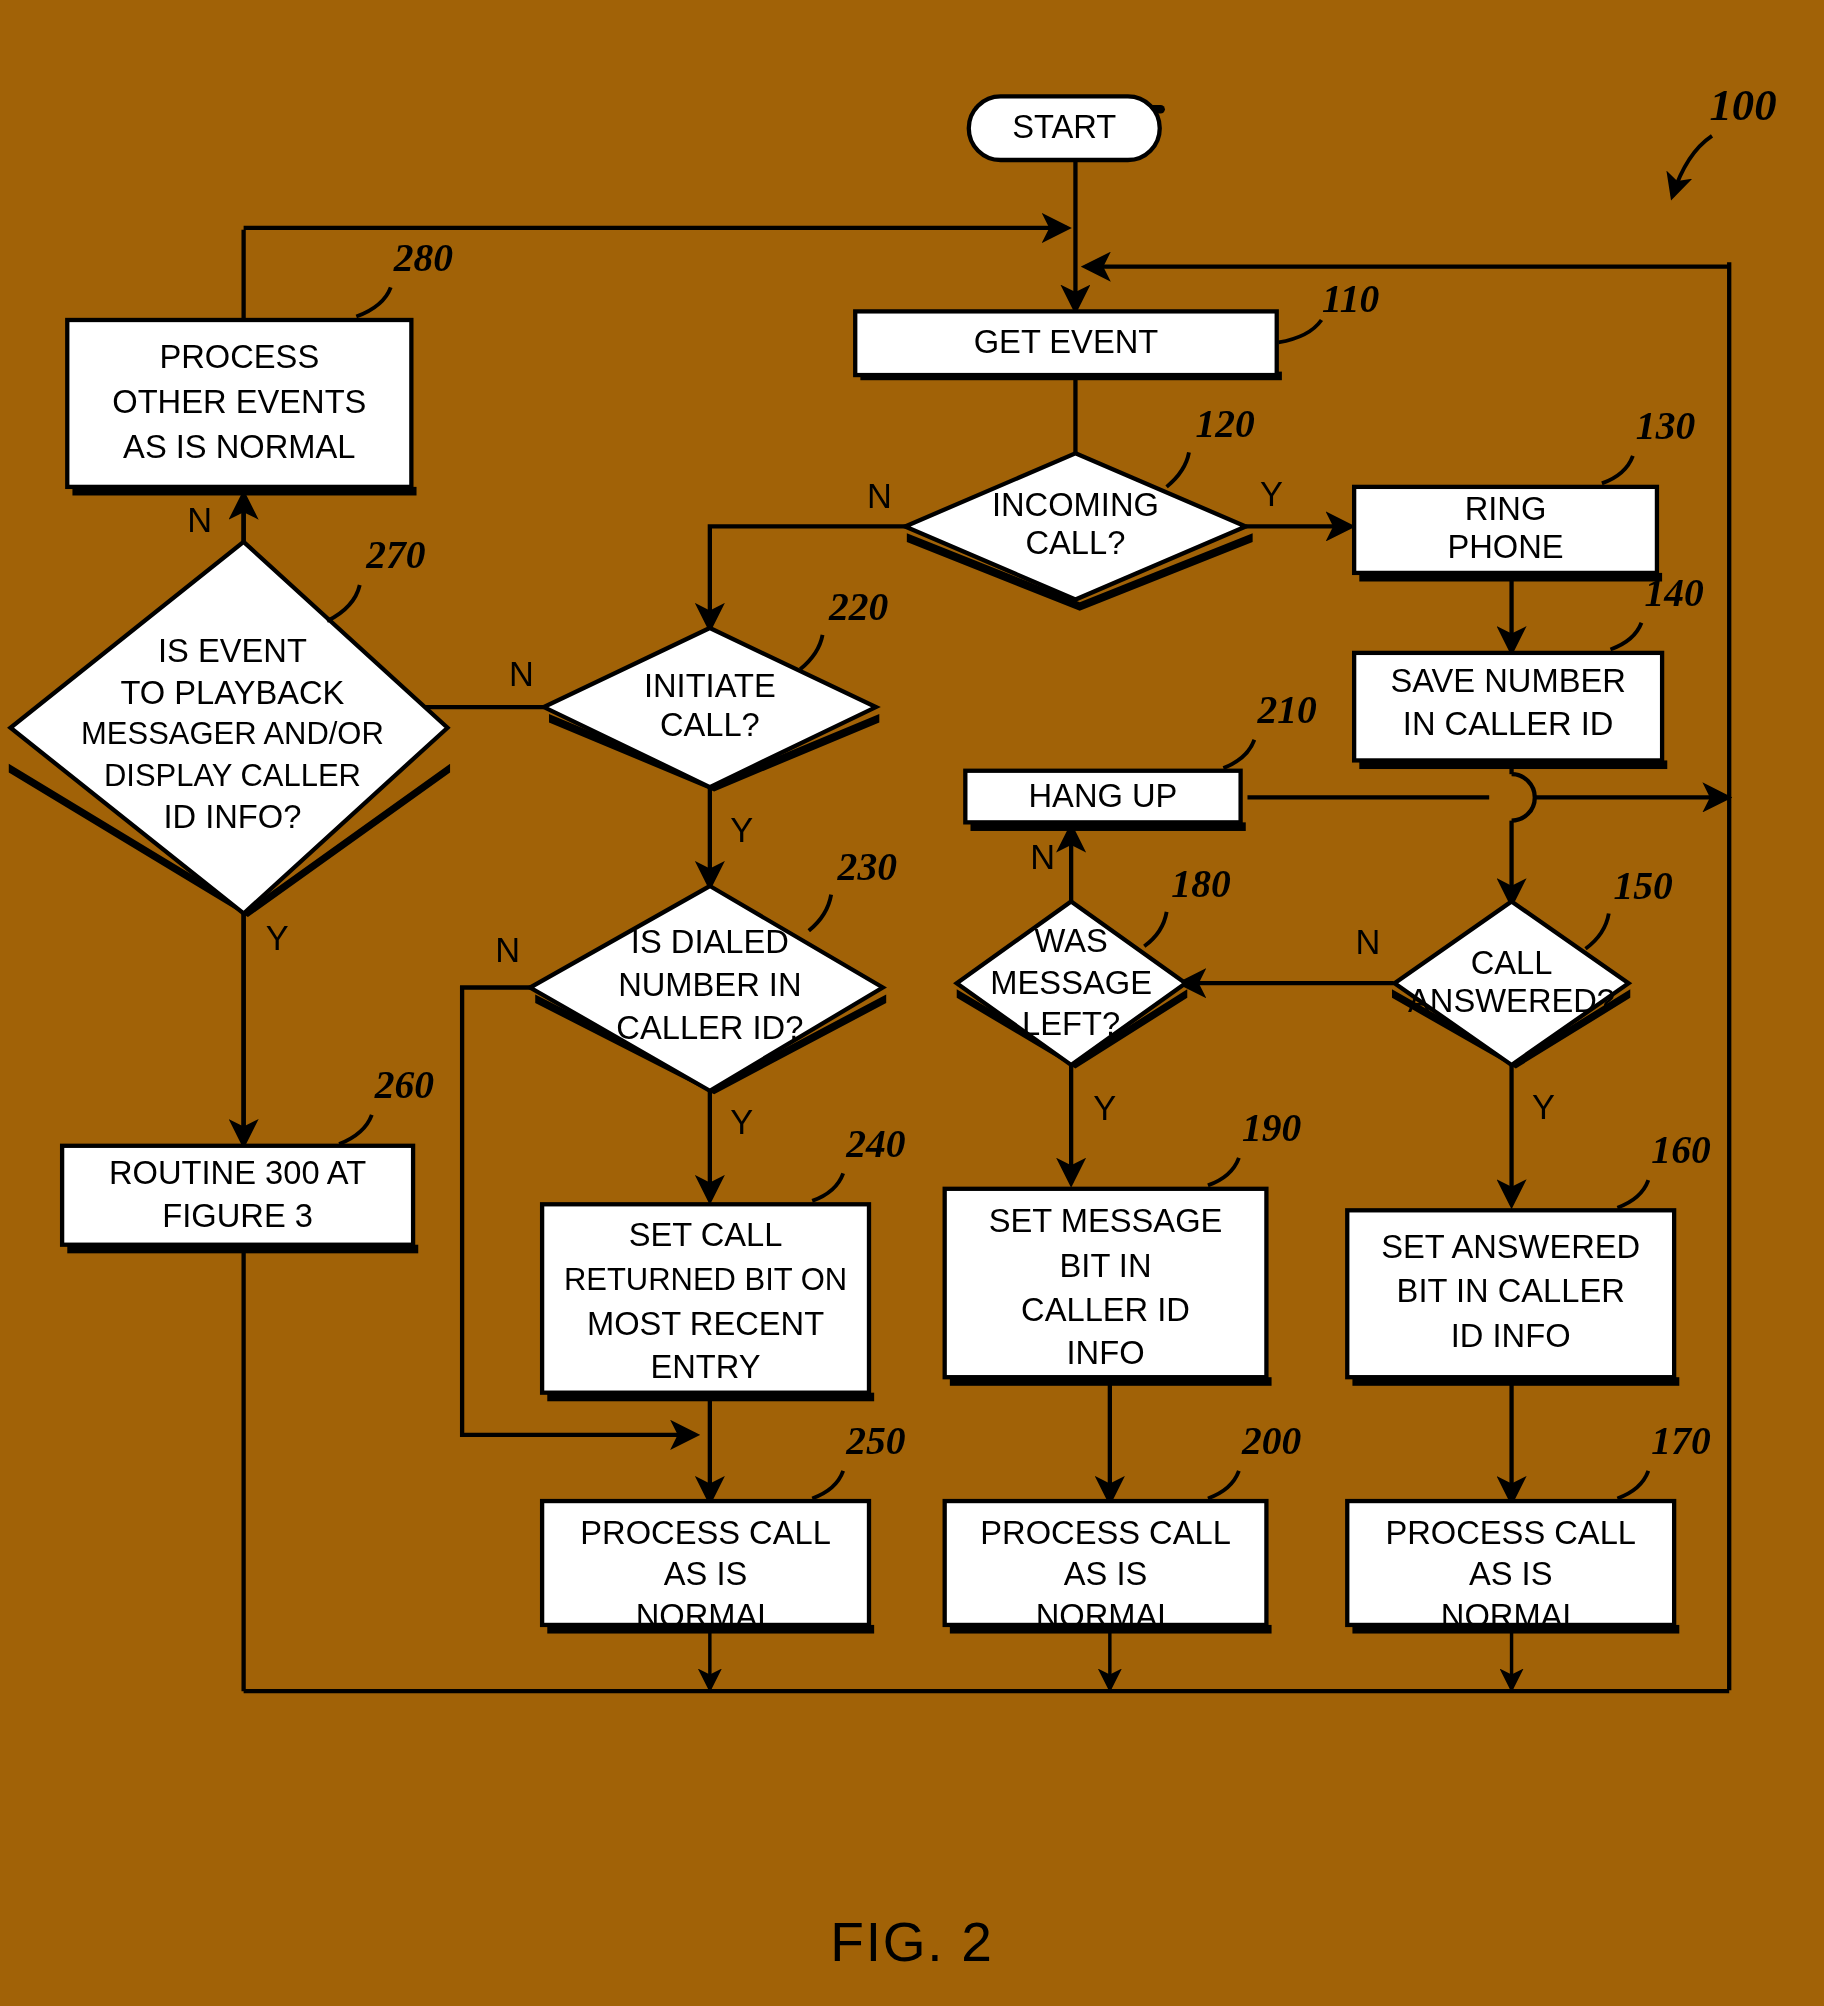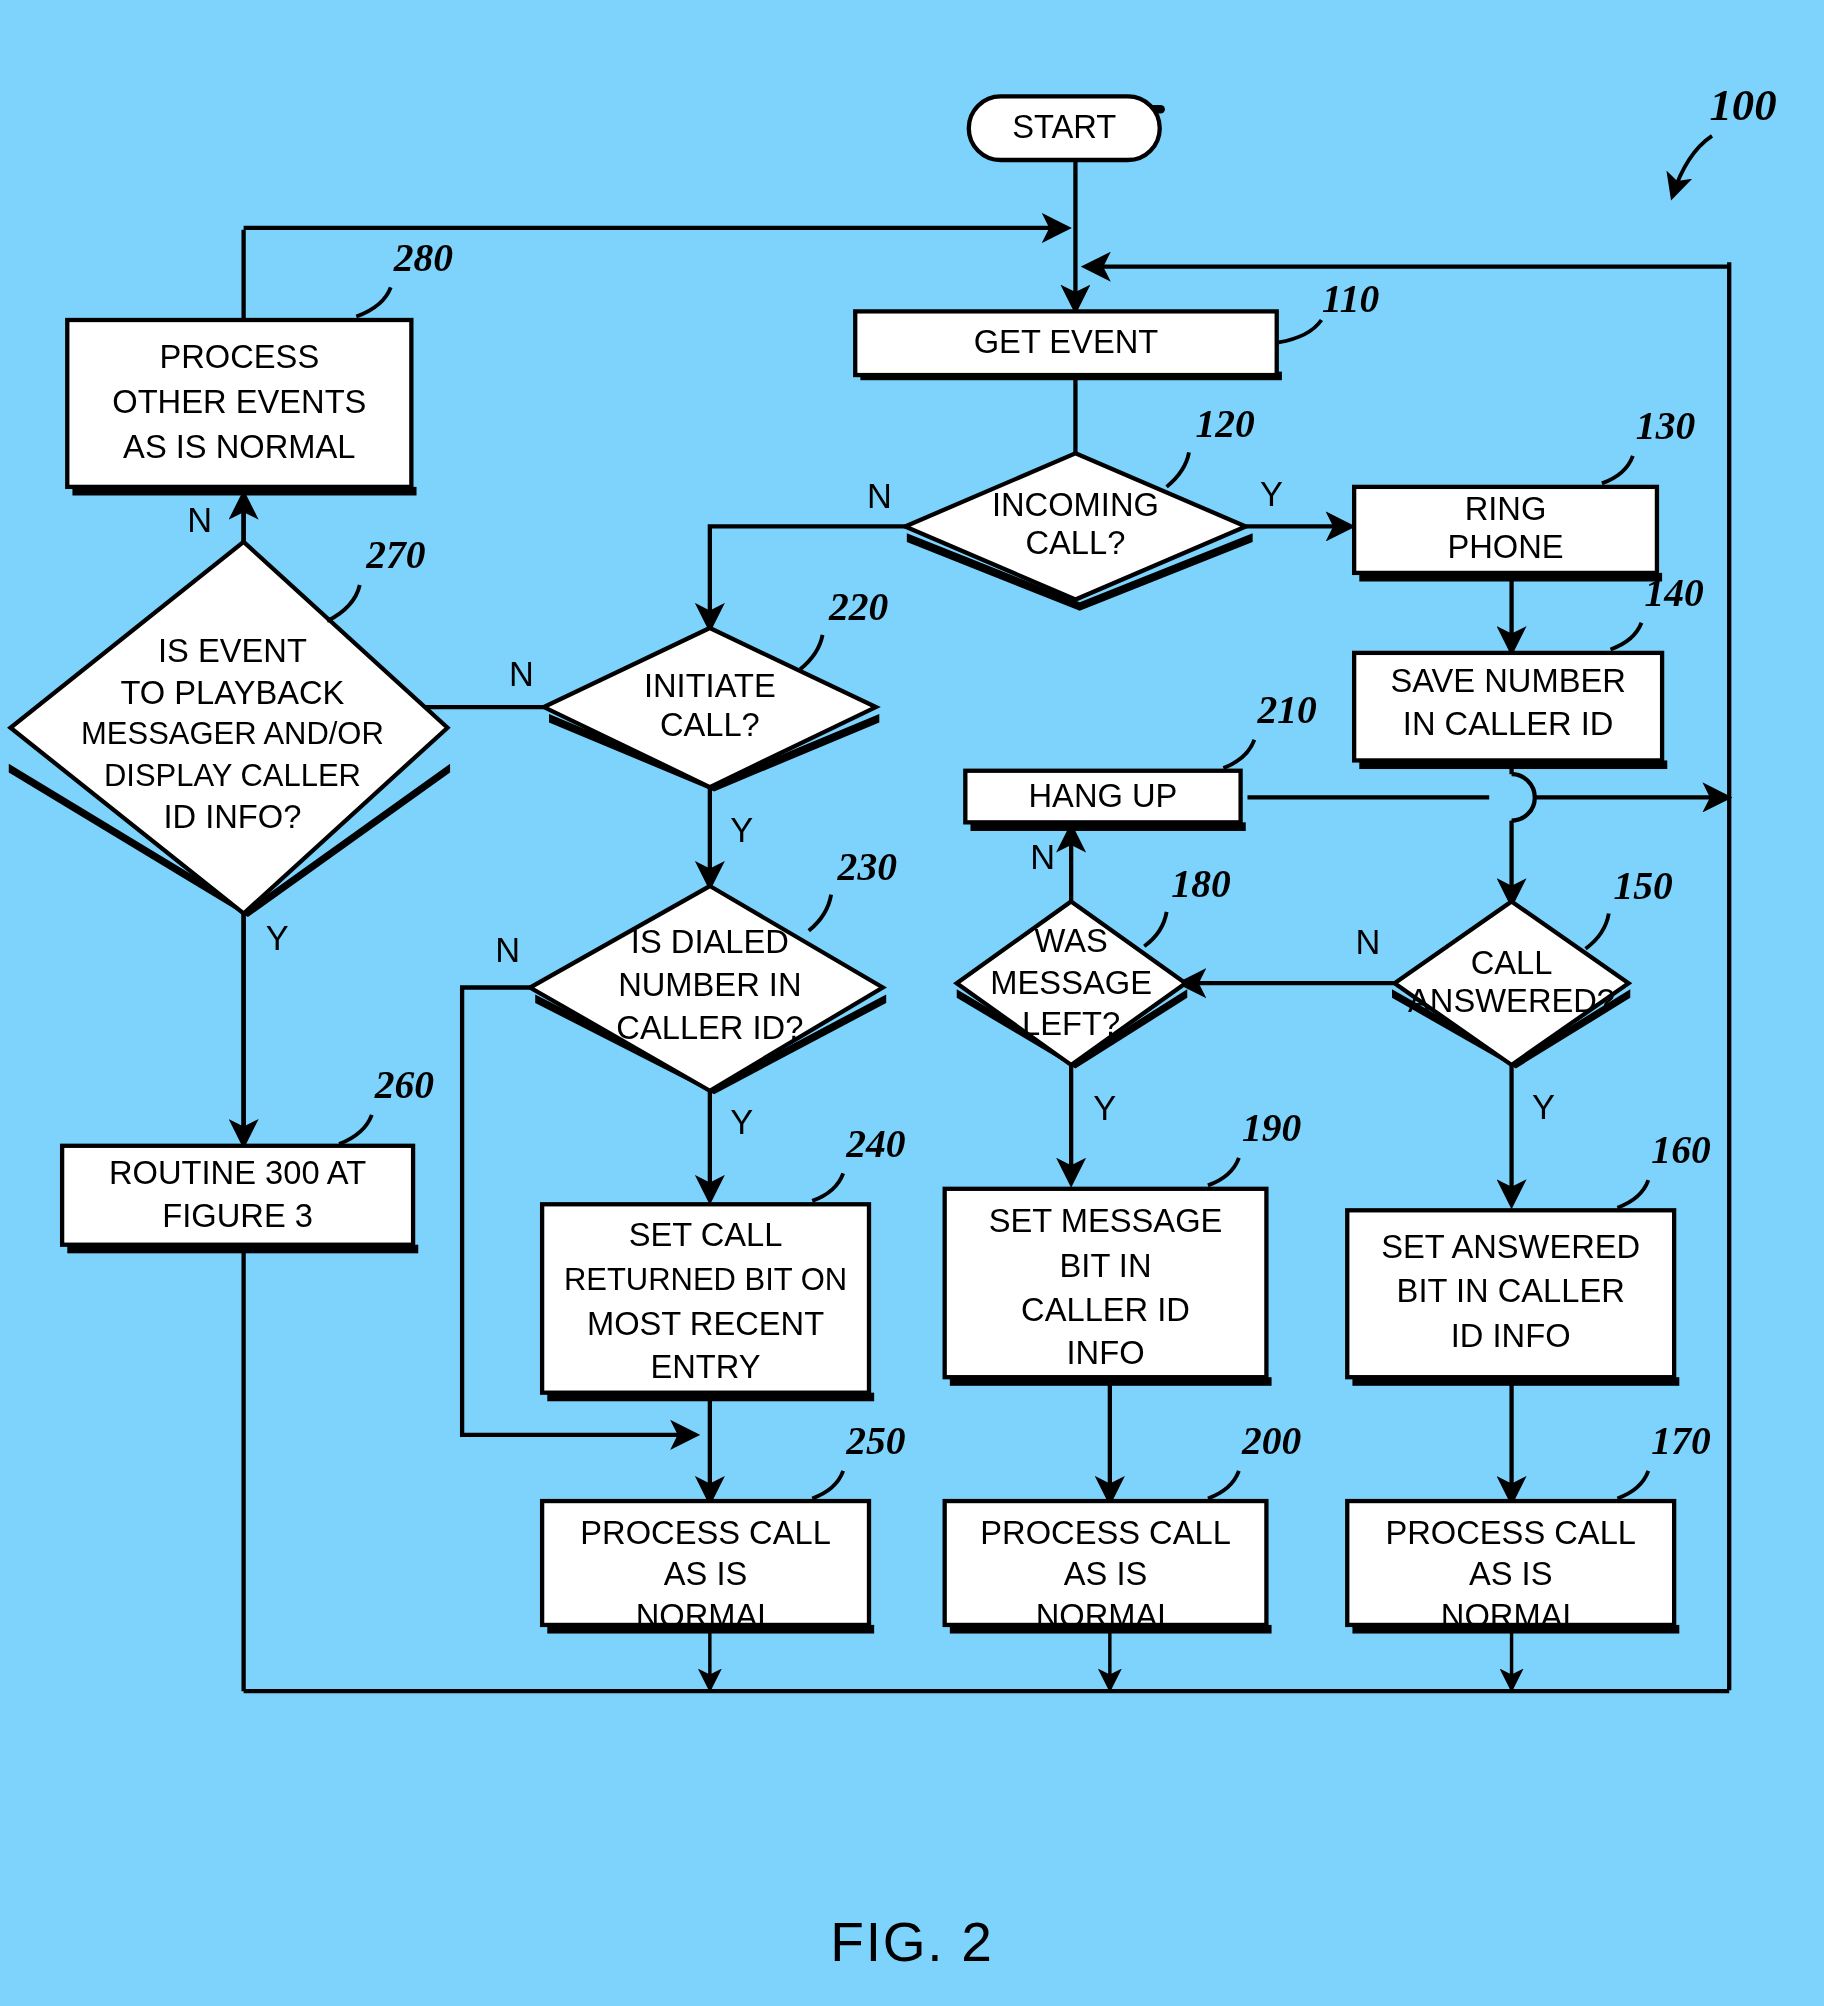--- a/index.html
+++ b/index.html
@@ -1,17 +1,17 @@
 <!DOCTYPE html>
 <html style="font-size:13.8px"><head>
 <meta charset="utf-8">
 <style>
   html,body{margin:0;padding:0;background:#ffffff;}
   body{width:1824px;height:2006px;font-family:"Liberation Sans",sans-serif;}
-  #stage{position:relative;width:1824px;height:2006px;overflow:hidden;background:#7dd3fc;}
+  #stage{position:relative;width:1824px;height:2006px;overflow:hidden;background:#a16207;}
   svg#fig{position:absolute;left:0;top:0;width:1824px;height:2006px;}
   .shape{fill:#ffffff;stroke:#000000;stroke-width:5;}
   .shape-box{fill:#ffffff;stroke:#000000;stroke-width:5;}
   .shadow{fill:#000000;}
   .conn{stroke:#000000;stroke-width:5;fill:none;}
   .conn-thin{stroke:#000000;stroke-width:4;fill:none;}
   .lead{stroke:#000000;stroke-width:4.5;fill:none;}
   text{font-family:"Liberation Sans",sans-serif;fill:#000000;}
   .node-label{font-size:38px;text-anchor:middle;dominant-baseline:middle;letter-spacing:0px;}
   .node-label-sm{font-size:36px;text-anchor:middle;dominant-baseline:middle;}

